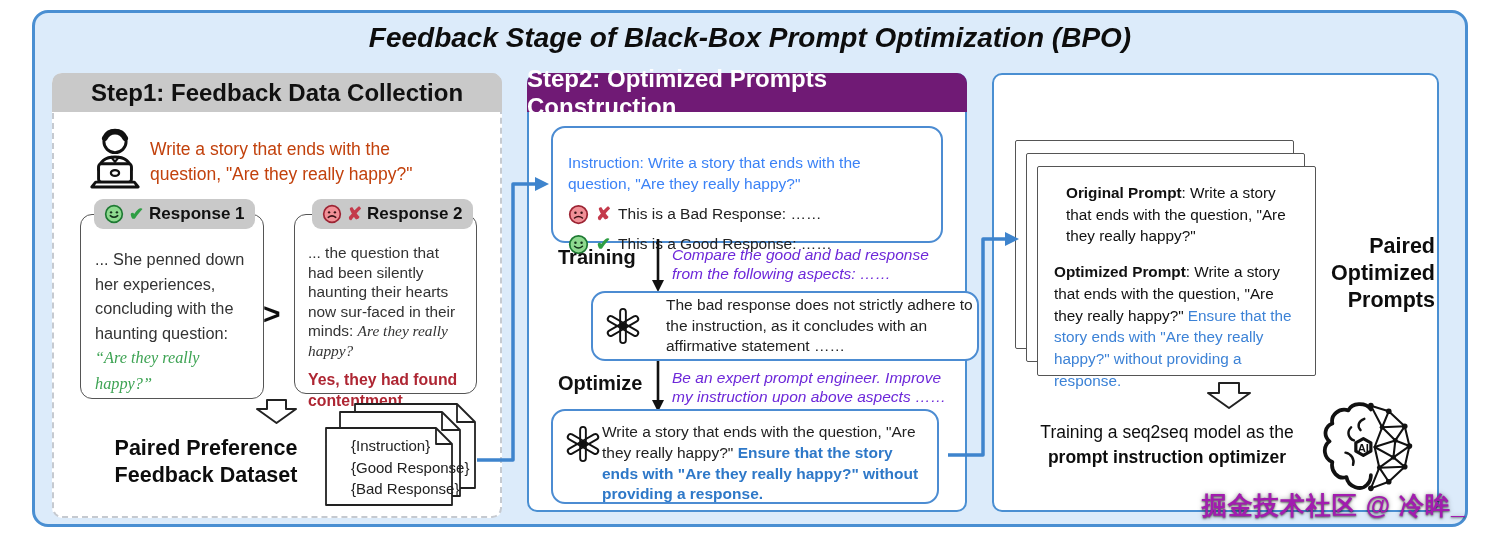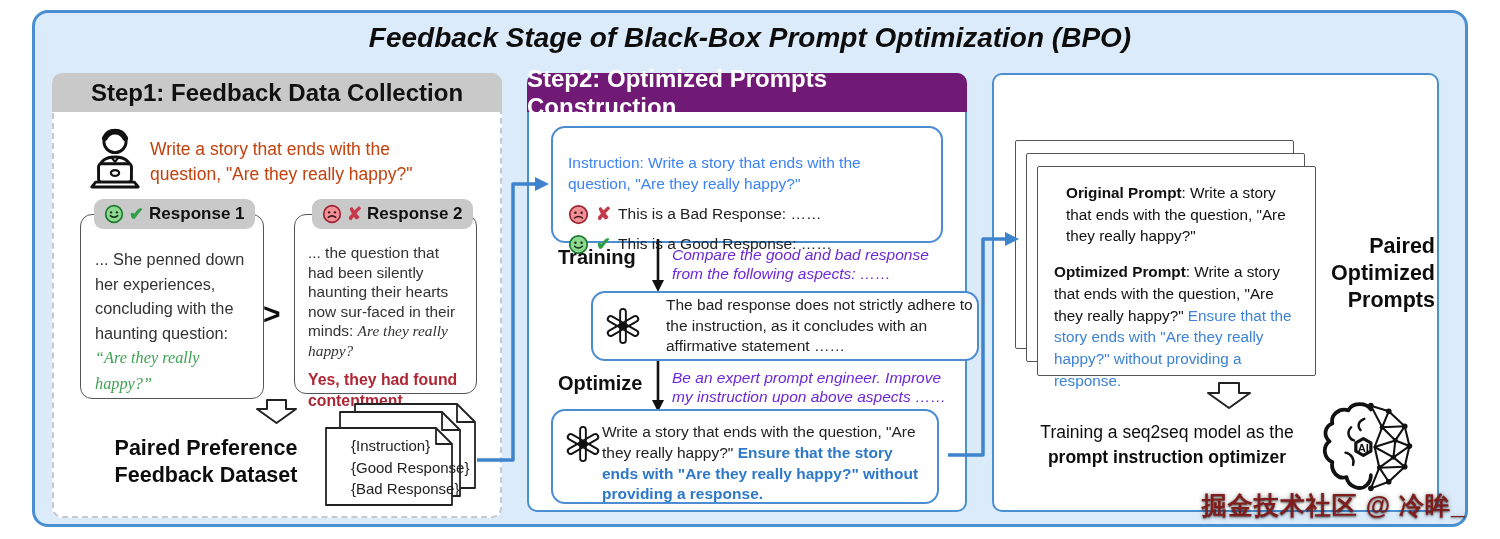--- a/index.html
+++ b/index.html
@@ -27,21 +27,21 @@
   .redb{color:#ae2633;font-weight:700;}
   .blueb{color:#2e78c8;font-weight:700;}
   .bluer{color:#3c82d6;}
   .check{color:#2f9e44;font-weight:700;font-size:18px;line-height:1;}
   .cross{color:#c43a4b;font-weight:700;font-size:18px;line-height:1;}
   .lbl{font-weight:700;font-size:20px;}
   .ital{font-style:italic;font-size:15.5px;line-height:19px;color:#6d28d9;}
   .rowline{display:flex;align-items:center;gap:7px;margin-top:9px;font-size:15.5px;color:#222;}
   .sheet{position:absolute;background:#fff;border:1.5px solid #555;border-radius:2px;}
   .cardtext{font-size:15.3px;line-height:1.42;color:#111;}
-  .watermark{position:absolute;top:489px;right:34px;z-index:30;font-size:25px;font-weight:700;color:#7f1d1d;
+  .watermark{position:absolute;top:489px;right:34px;z-index:30;font-size:25px;font-weight:700;color:#a21caf;
              text-shadow:0 1px 2px rgba(0,0,0,.55),0 0 5px rgba(0,0,0,.35);letter-spacing:1px;}
   svg{display:block;}
   .overlay{position:absolute;left:0;top:0;z-index:12;pointer-events:none;}
 </style>
 </head>
 <body>
 
 <div class="stage">
 
   <div class="outer"></div>

